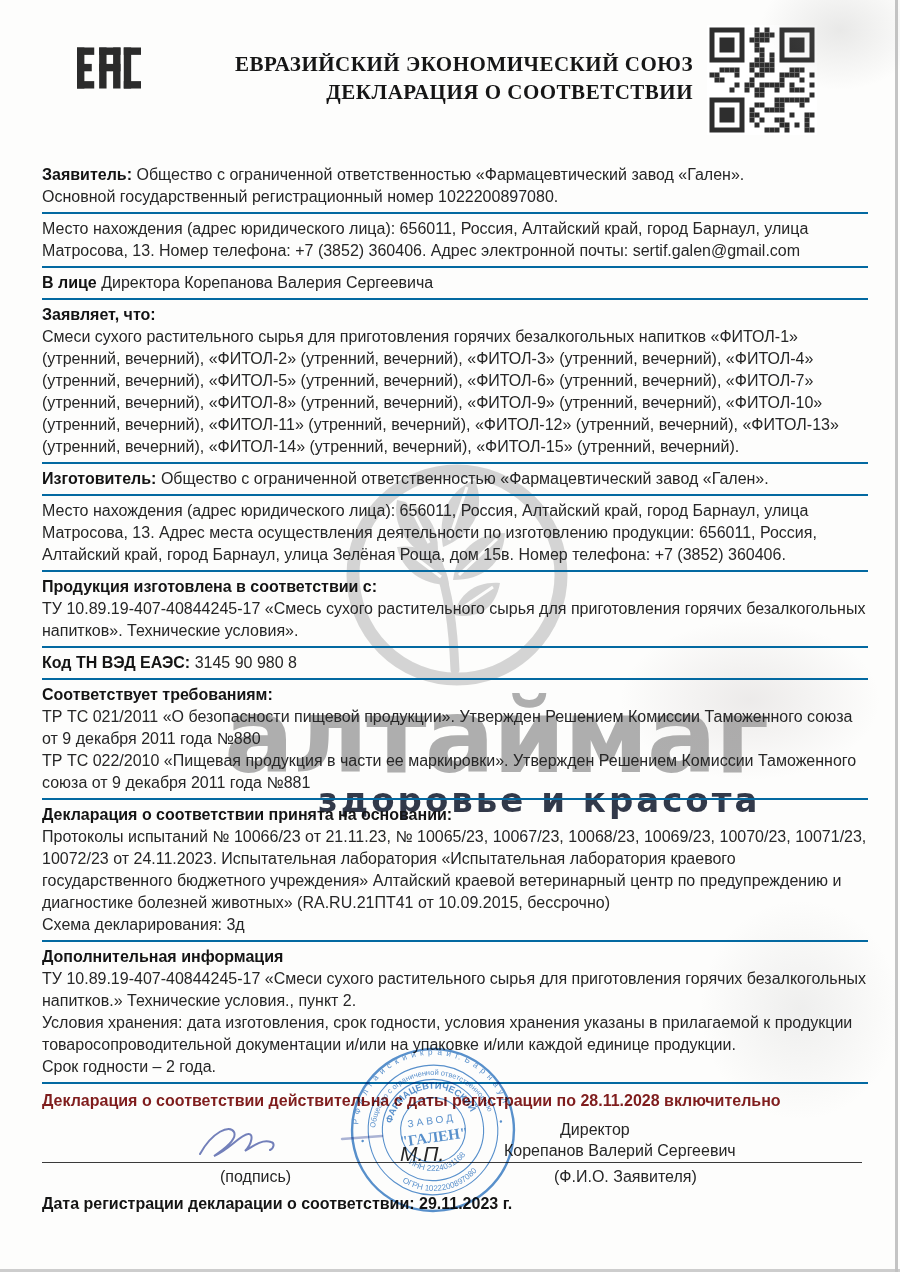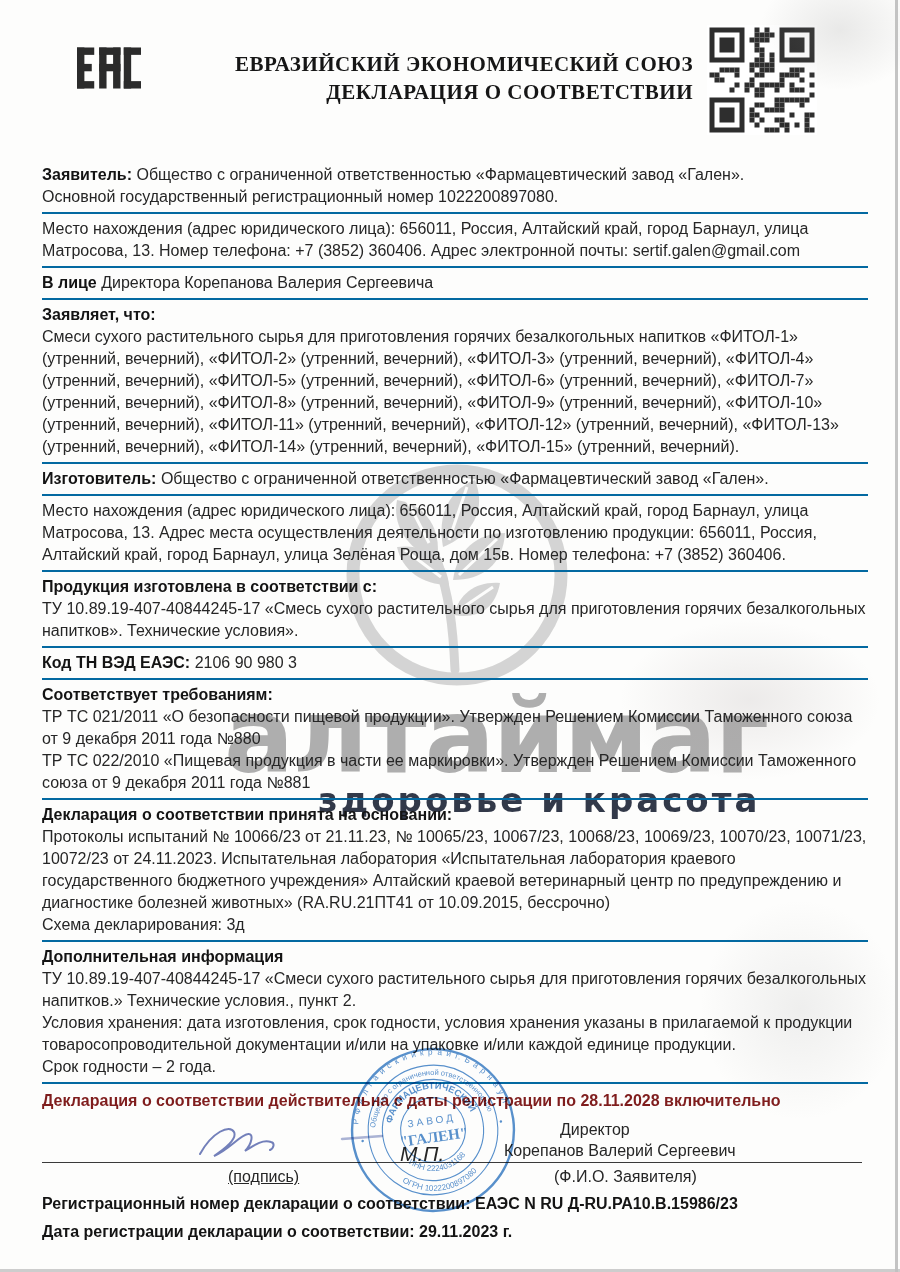--- a/index.html
+++ b/index.html
@@ -36,21 +36,21 @@
   .sec{border-bottom:2px solid #0369a1;padding:4px 0 4px;}
   .sec.norule{border-bottom:none;}
   b{font-weight:bold;color:#141414;}
   .validity{font-weight:bold;color:#7f1d1d;padding-top:6px;}
   
   .sigblock{position:relative;height:72px;}
   .director{position:absolute;left:518px;top:3px;}
   .mp{position:absolute;left:358px;top:27px;font-size:21px;font-style:italic;}
   .sig-name{position:absolute;left:462px;top:24px;}
   .sig-rule{position:absolute;left:0px;top:46px;width:820px;border-top:1.5px solid #3a3a3a;}
-  .cap-sign{position:absolute;left:186px;top:50px;text-decoration:underline;}
+  .cap-sign{position:absolute;left:178px;top:50px;}
   .cap-fio{position:absolute;left:468px;top:50px;margin-left:44px;}
   .squiggle{position:absolute;left:150px;top:6px;width:200px;height:44px;z-index:4;}
   .reg{font-weight:bold;color:#141414;line-height:24px;margin-top:4px;}
   
   .stamp{
     position:absolute;left:347px;top:1044px;width:172px;height:172px;z-index:5;
     opacity:.85;mix-blend-mode:multiply;transform:rotate(-8deg);
   }
   
   .edge-right{position:absolute;right:2px;top:0;bottom:0;width:3px;background:#b5b5b5;opacity:.8;z-index:6;}
@@ -263,21 +263,21 @@
     <div class="sec">
       <div>Место нахождения (адрес юридического лица): 656011, Россия, Алтайский край, город Барнаул, улица Матросова, 13. Адрес места осуществления деятельности по изготовлению продукции: 656011, Россия, Алтайский край, город Барнаул, улица Зелёная Роща, дом 15в. Номер телефона: +7 (3852) 360406.</div>
     </div>
 
     <div class="sec">
       <div><b>Продукция изготовлена в соответствии с:</b></div>
       <div>ТУ 10.89.19-407-40844245-17 «Смесь сухого растительного сырья для приготовления горячих безалкогольных напитков». Технические условия».</div>
     </div>
 
     <div class="sec">
-      <div><b>Код ТН ВЭД ЕАЭС:</b> <span>2106 90 980 3</span></div>
+      <div><b>Код ТН ВЭД ЕАЭС:</b> <span>3145 90 980 8</span></div>
     </div>
 
     <div class="sec">
       <div><b>Соответствует требованиям:</b></div>
       <div>ТР ТС 021/2011 «О безопасности пищевой продукции». Утвержден Решением Комиссии Таможенного союза от 9 декабря  2011 года №880</div>
       <div>ТР ТС 022/2010 «Пищевая продукция в части ее маркировки». Утвержден Решением Комиссии Таможенного союза от 9 декабря  2011 года №881</div>
     </div>
 
     <div class="sec">
       <div><b>Декларация о соответствии принята на основании:</b></div>
@@ -302,21 +302,20 @@
         </g>
       </svg>
       <div class="director">Директор</div>
       <div class="mp">М.П.</div>
       <div class="sig-name">Корепанов Валерий Сергеевич</div>
       <div class="sig-rule"></div>
       <div class="cap-sign">(подпись)</div>
       <div class="cap-fio">(Ф.И.О. Заявителя)</div>
     </div>
 
-    <div class="reg">Регистрационный номер декларации о соответствии: ЕАЭС N RU Д-RU.РА10.В.15986/23</div>
     <div class="reg">Дата регистрации декларации о соответствии: 29.11.2023 г.</div>
   </div>
 
   <svg class="stamp" viewBox="0 0 170 170">
     <defs>
       <path id="arcOuter" d="M 15.5 110 A 74 74 0 1 1 154.5 110"></path>
       <path id="arcMid" d="M 30 107 A 58 58 0 1 1 140 107"></path>
       <path id="arcInner" d="M 45.5 96 A 41 41 0 1 1 124.5 96"></path>
       <path id="arcInnBottom" d="M 44.7 92 A 41 41 0 0 0 125.3 92"></path>
       <path id="arcOgrnBottom" d="M 28.4 95 A 57 57 0 0 0 141.6 95"></path>

